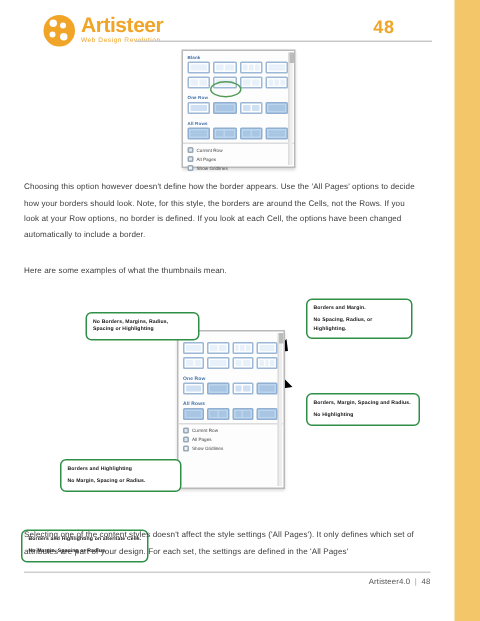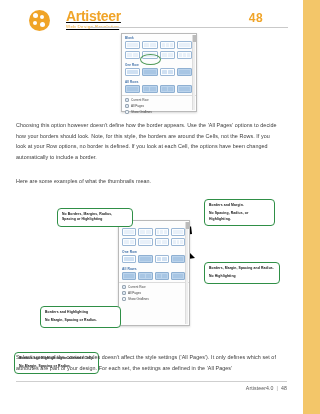--- a/index.html
+++ b/index.html
@@ -28,21 +28,21 @@
     position:absolute; left:0; top:0; width:21px; height:21px;
     background:#f0a428; border-radius:50%;
   }
   .logo-mark .h1,.logo-mark .h2,.logo-mark .h3,.logo-mark .h4 {
     position:absolute; background:#fff; border-radius:50%;
   }
   .logo-mark .h1 { left:4px; top:3px; width:5px; height:5px; }
   .logo-mark .h2 { left:11px; top:5px; width:4px; height:4px; }
   .logo-mark .h3 { left:4px; top:11px; width:4px; height:4px; }
   .logo-mark .h4 { left:11px; top:12px; width:5px; height:5px; }
-  .logo-text { margin-left:16px;text-decoration:underline; }
+  .logo-text { margin-left:4px; }
   .logo-name {
     font-size:14px; font-weight:bold; color:#f0a428;
     letter-spacing:-0.3px; line-height:15px; font-family:"Liberation Sans", sans-serif;
   }
   .logo-tag {
     font-size:4.4px; color:#f0a428; letter-spacing:0.35px;
     line-height:6px; margin-top:0px;
   }
   .header-rule {
     position:absolute; left:90px; top:27px; width:198px; height:1px;

